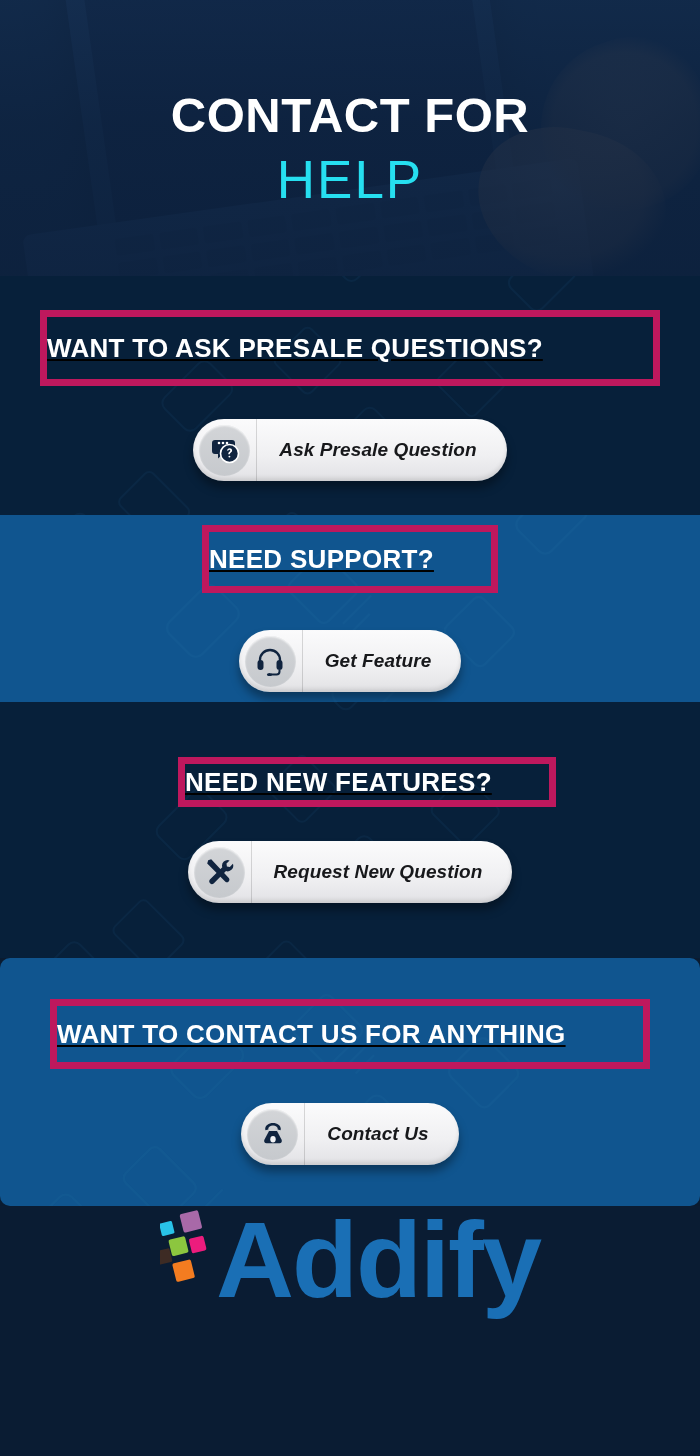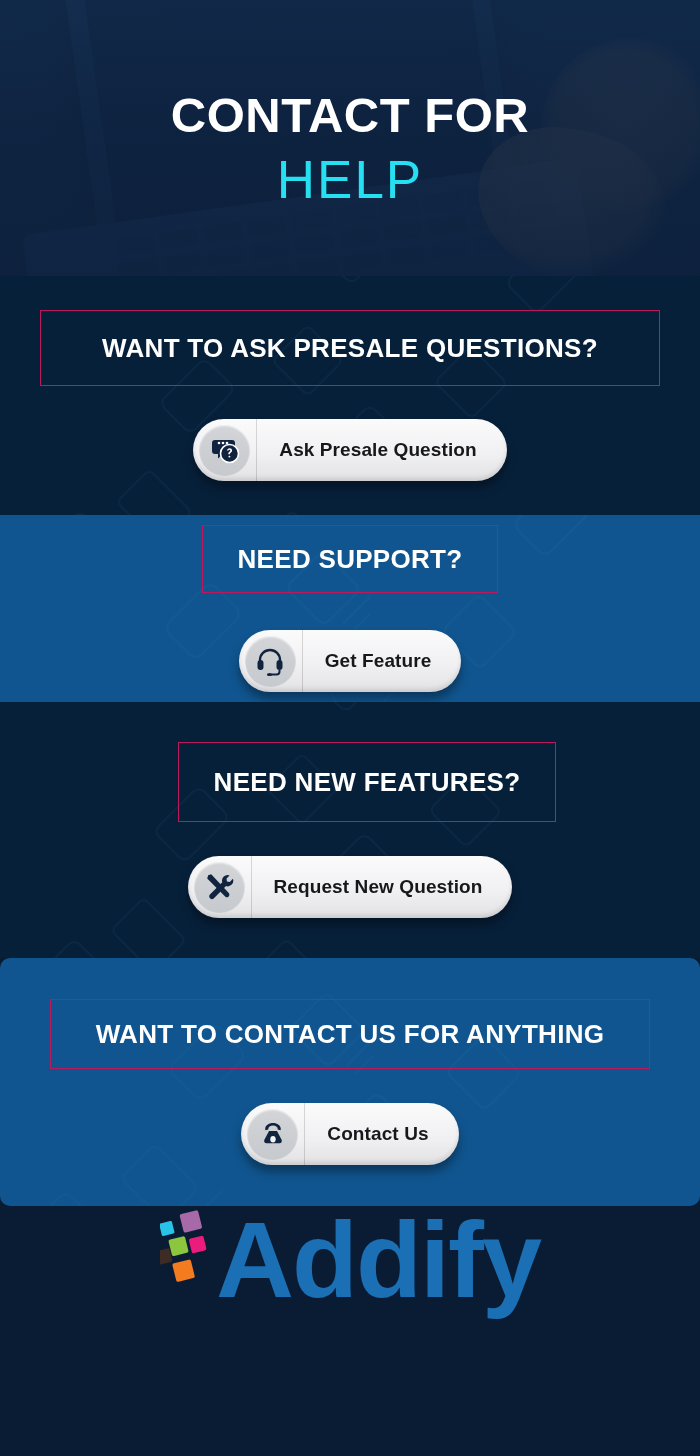--- a/index.html
+++ b/index.html
@@ -60,23 +60,24 @@
   }
 
   
   .sec { position:relative; display:flex; flex-direction:column; align-items:center;
          justify-content:center; overflow:hidden; }
   .sec-dark { background:#07203a; }
   .sec-blue { background:#10558f; }
   .pattern { position:absolute; inset:0; opacity:.30; pointer-events:none; }
 
   .headbox {
-    border:1px solid #be185d; position:relative; z-index:2;
-    display:flex; align-items:center; justify-content:center;
+    border:7px solid #be185d; position:relative; z-index:2;
+    display:flex; align-items:center; 
     background:transparent;
+    text-decoration:underline;
   }
   .headbox span {
     color:#ffffff; font-weight:bold; text-transform:uppercase;
     letter-spacing:.3px; white-space:nowrap;
   }
 
   
   .pill {
     position:relative; z-index:2; display:inline-flex; align-items:center;
     height:62px; border-radius:34px; padding:0 30px 0 6px;
@@ -85,21 +86,21 @@
   }
   .pill-icon {
     width:51px; height:51px; border-radius:50%;
     background:linear-gradient(180deg,#d3d5d8 0%,#c6c9cd 100%);
     display:flex; align-items:center; justify-content:center; flex:0 0 auto;
     box-shadow:inset 0 1px 2px rgba(255,255,255,.8);
   }
   .pill-sep { width:1px; height:62px; background:rgba(0,0,0,.14); margin:0 0 0 6px; flex:0 0 auto; }
   .pill-label {
     color:#17181b; font-size:19px; font-weight:bold; letter-spacing:.1px;
-    padding-left:22px; white-space:nowrap;
+    padding-left:22px; white-space:nowrap;font-style:italic;
   }
   .pill svg { display:block; }
 
   
   .footer { flex:1; background:#0a1c33; display:flex; align-items:flex-start;
             justify-content:center; position:relative; }
   .logo { display:flex; align-items:center; }
   .logo-text { color:#1a6fb5; font-size:108px; font-weight:bold; letter-spacing:-2px;
                line-height:1; }
 </style>
@@ -238,21 +239,21 @@
         <rect x="210" y="-10" width="64" height="44" rx="8"></rect>
           <rect x="320" y="40" width="50" height="50" rx="6"></rect>
         <rect x="430" y="0" width="58" height="42" rx="8"></rect>
           <rect x="540" y="50" width="46" height="58" rx="6"></rect>
         <rect x="60" y="130" width="64" height="44" rx="8"></rect>
           <rect x="180" y="160" width="48" height="56" rx="6"></rect>
         <rect x="300" y="140" width="58" height="42" rx="8"></rect>
           <rect x="420" y="170" width="50" height="52" rx="6"></rect>
       </g>
     </svg>
-    <div class="headbox" style="width:378px;height:80px;margin-bottom:34px;margin-left:34px;">
+    <div class="headbox" style="width:378px;height:50px;margin-bottom:34px;margin-left:34px;">
       <span style="font-size:26px;">NEED NEW FEATURES?</span>
     </div>
     <div class="pill">
       <div class="pill-icon">
         <svg width="30" height="30" viewBox="0 0 30 30">
           <g fill="#10243f">
             <path d="M4.2 3.2 L7.2 2.2 L25 21.2 a2.6 2.6 0 0 1-3.6 3.6 L3.2 6.4 z" transform="rotate(0 15 15)"></path>
             <path d="M25.6 3.4a5.6 5.6 0 0 0-7.3 6.9L5.9 22.6a2.7 2.7 0 0 0 3.8 3.8L22 14.1a5.6 5.6 0 0 0 6.9-7.3l-3.1 3.1-2.9-.4-.4-2.9z"></path>
           </g>
         </svg>

